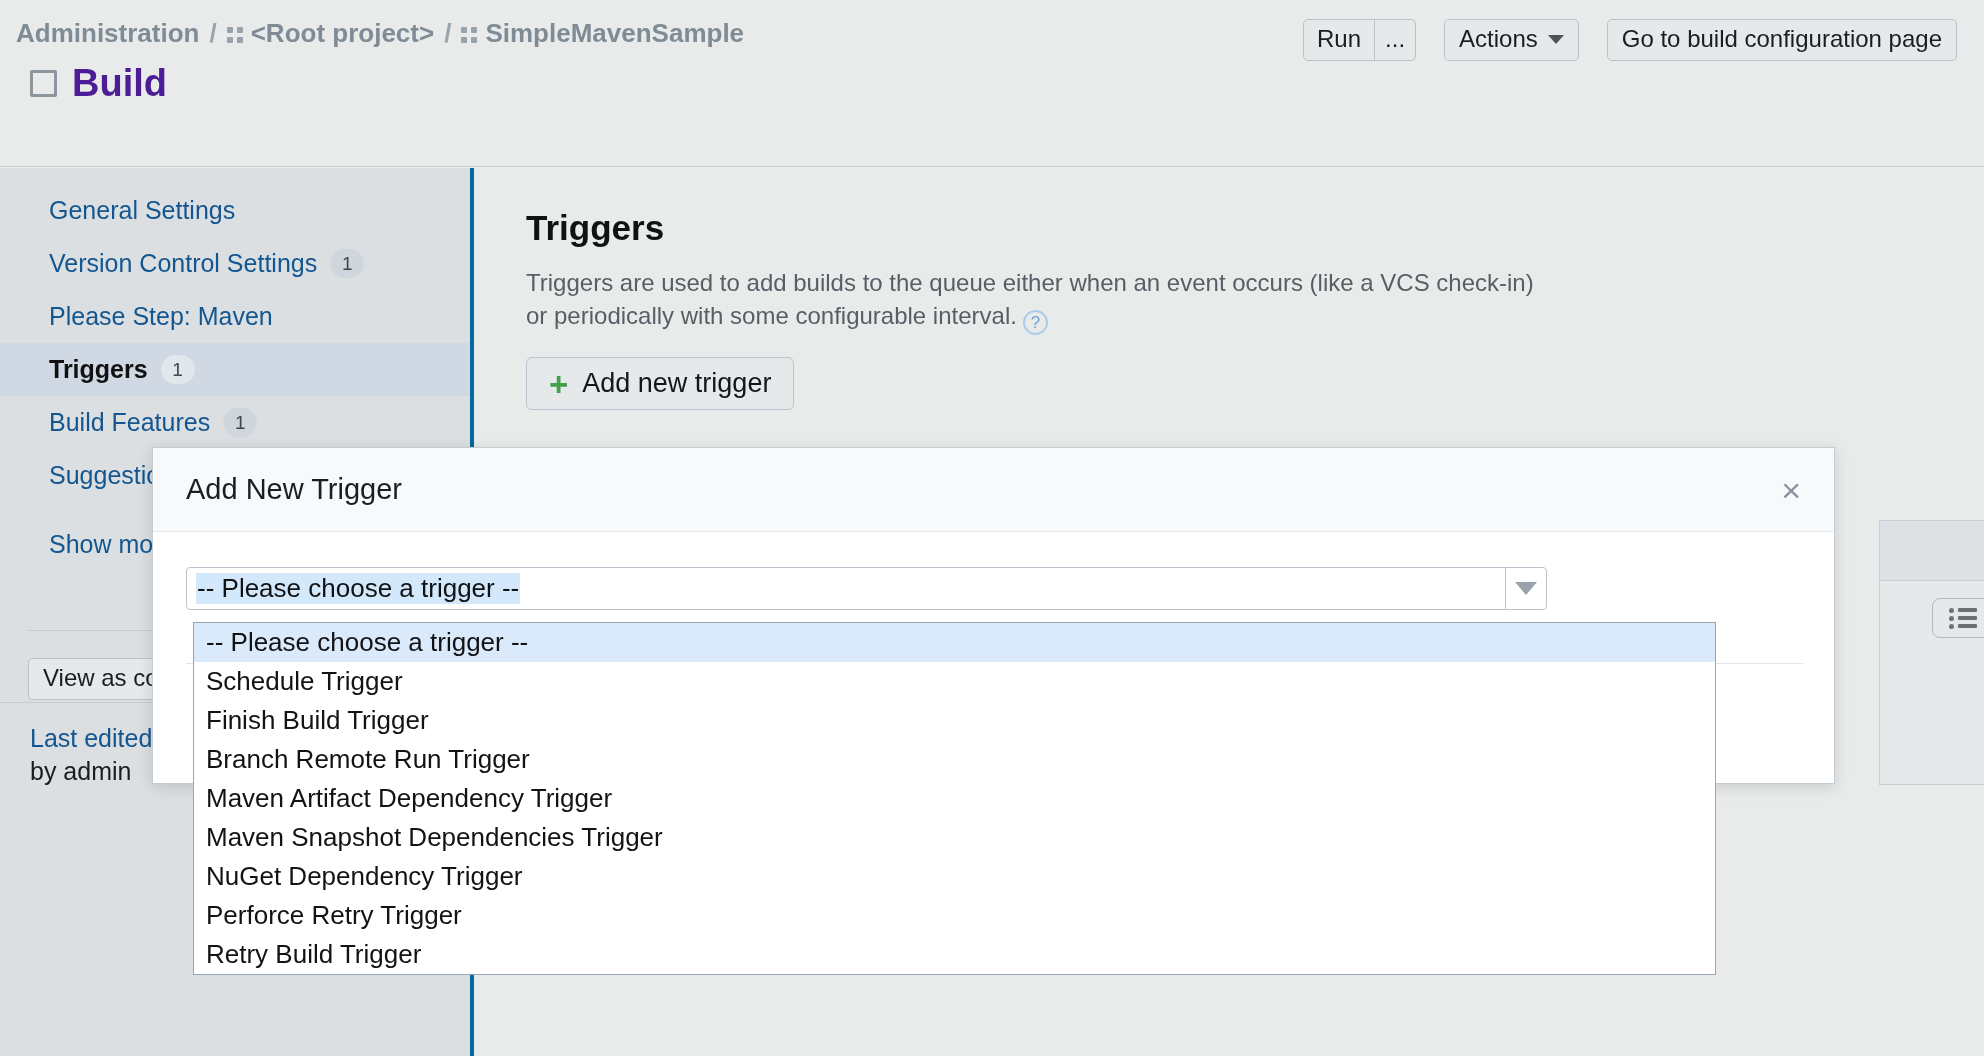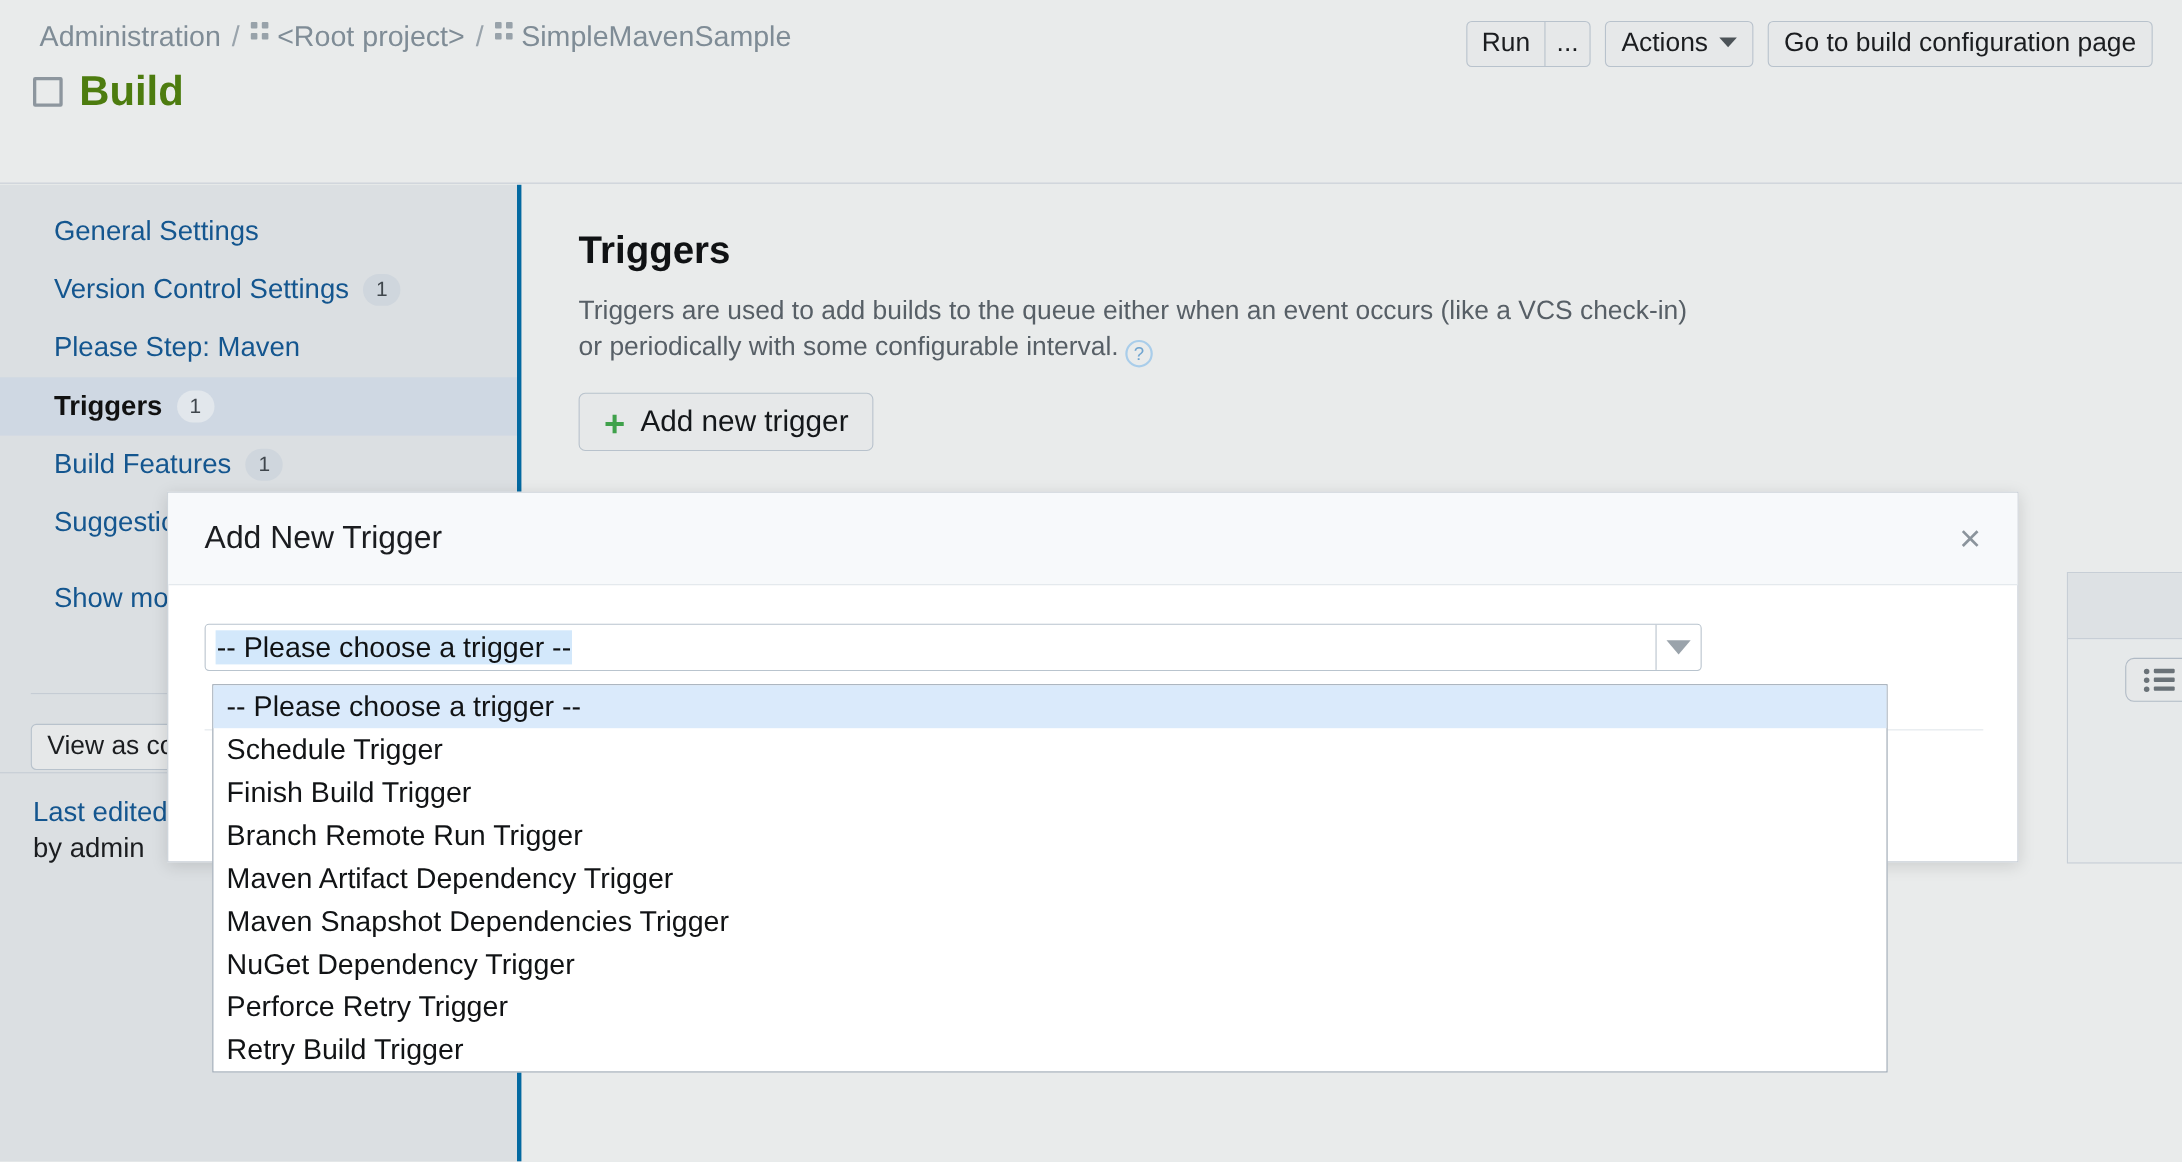--- a/index.html
+++ b/index.html
@@ -12,51 +12,51 @@
     position:relative;
     -webkit-font-smoothing:antialiased;
   }
 
   
   .topbar{
     position:absolute; left:0; top:0; width:1984px; height:167px;
     background:#e9ebeb; border-bottom:1px solid #c7ced6;
   }
   .breadcrumb{
-    position:absolute; left:36px; top:18px;
+    position:absolute; left:16px; top:18px;
     font-size:26px; color:#7f8c96; white-space:nowrap;
-    display:flex; align-items:flex-start; gap:0px;
+    display:flex; align-items:center; gap:0px;font-weight:bold;
   }
   .breadcrumb .crumb{ color:#7f8c96; }
   .breadcrumb .sep{ margin:0 10px; color:#9aa4ac; }
   .grid-icon{
     display:inline-block; width:17px; height:17px; margin-right:7px;
     position:relative; top:2px;
   }
   .grid-icon i{
     position:absolute; background:#98a2aa; border-radius:1px;
   }
   .grid-icon i:nth-child(1){ left:0;  top:0;  width:6px; height:6px; }
   .grid-icon i:nth-child(2){ left:10px;top:0;  width:6px; height:6px; }
   .grid-icon i:nth-child(3){ left:0;  top:10px;width:6px; height:6px; }
   .grid-icon i:nth-child(4){ left:10px;top:10px;width:6px;height:6px; }
 
   .page-title{
     position:absolute; left:30px; top:62px;
-    font-size:38px; font-weight:bold; color:#4d7c0f;
+    font-size:38px; font-weight:bold; color:#4c1d95;
     display:flex; align-items:center; gap:15px;
   }
   .title-square{
     width:27px; height:27px; border:3px solid #8d969e; border-radius:2px;
     display:inline-block;
   }
 
   .hdr-actions{
     position:absolute; right:27px; top:19px;
-    display:flex; align-items:flex-end; gap:13px;
+    display:flex; align-items:flex-end; gap:28px;
   }
   .btn{
     background:#e6e8e9;
     border:1px solid #b8c2cc;
     border-radius:5px;
     font-size:24px; color:#1b1d20;
     padding:4px 14px 6px 14px;
     font-family:"Liberation Sans", sans-serif;
     line-height:1.25;
     white-space:nowrap;

